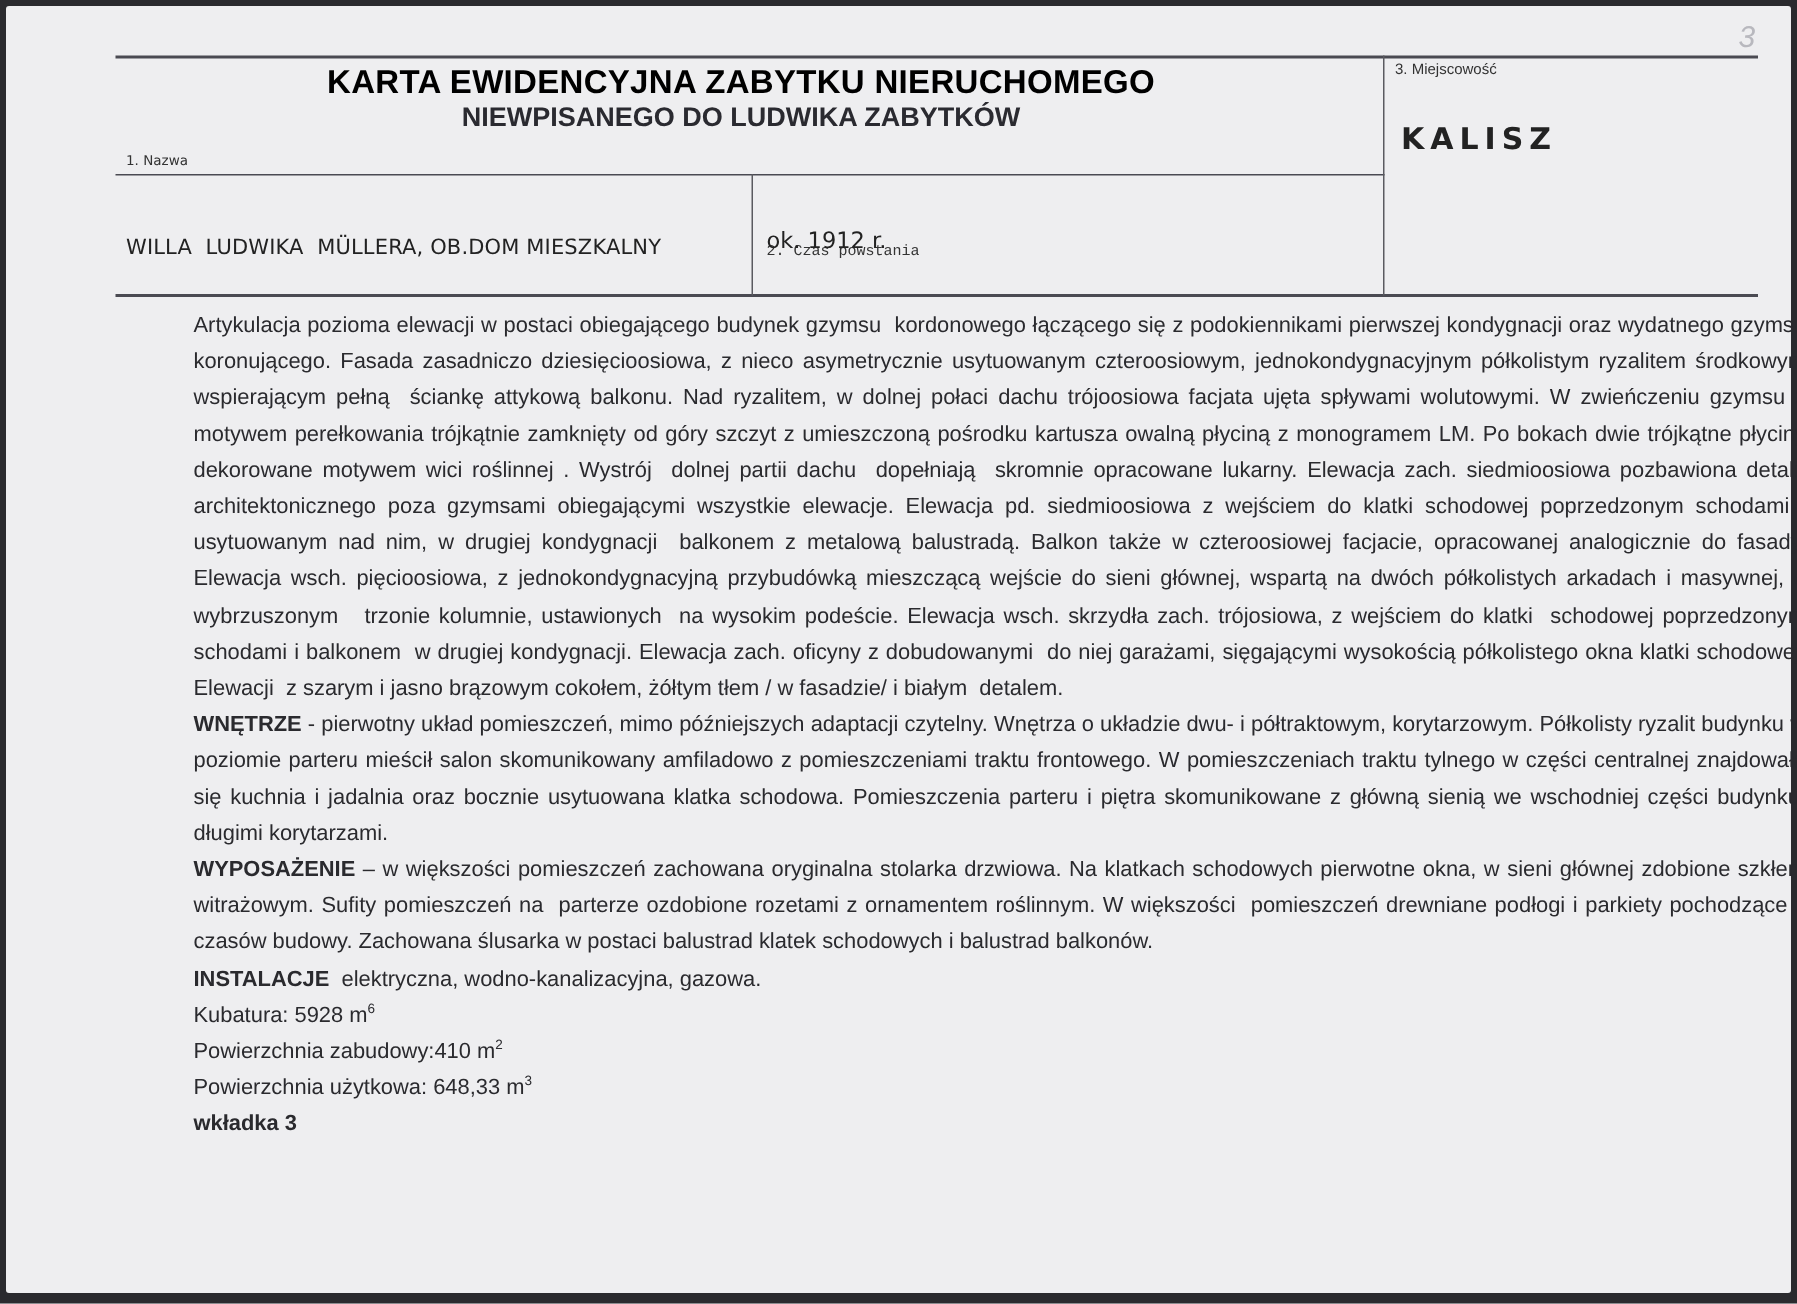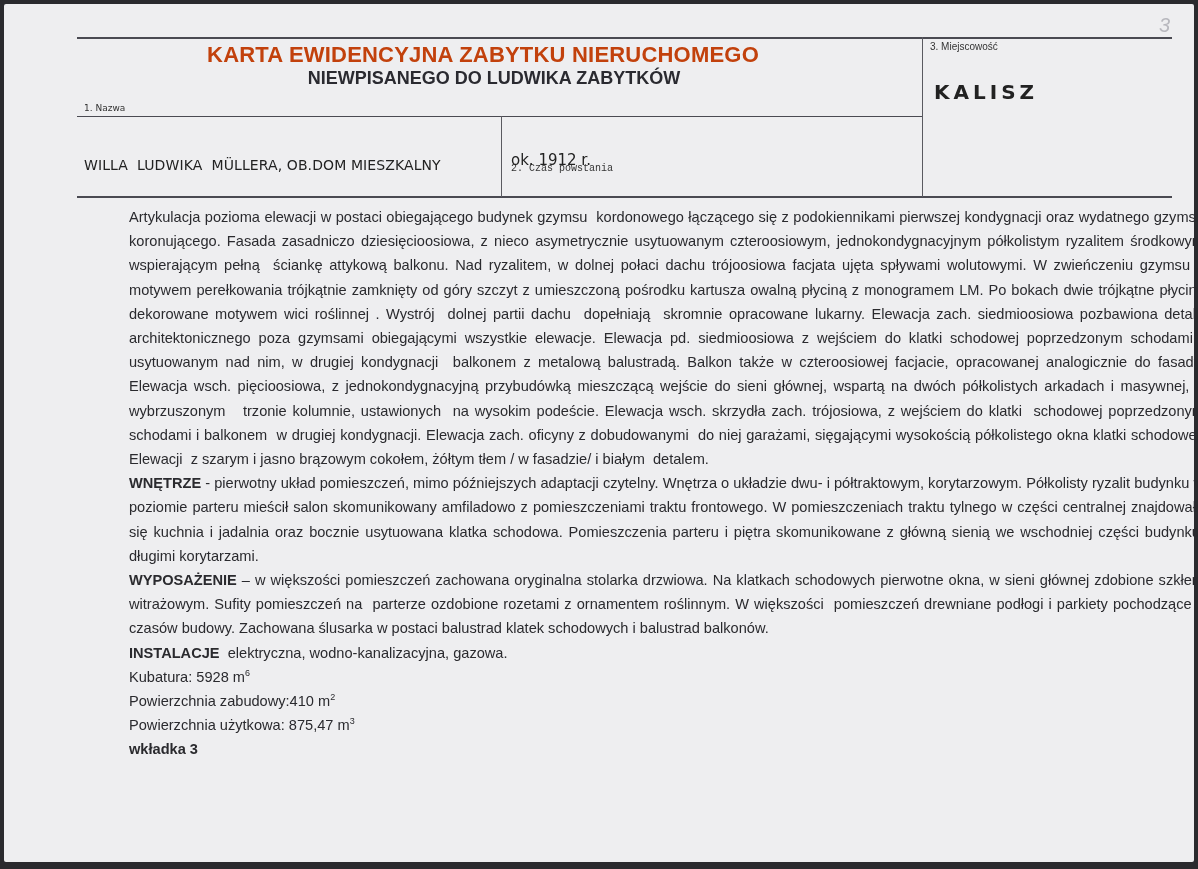--- a/index.html
+++ b/index.html
@@ -9,23 +9,23 @@
     position: relative;
   }
   .sheet {
     position: absolute; left: 4px; top: 4px; width: 1190px; height: 858px;
     background: #eeeef0;
     border-radius: 2px;
   }
   .hline { position: absolute; height: 0; border-top: 2px solid #4a4a52; }
   .vline { position: absolute; width: 0; border-left: 1.5px solid #5a5a60; }
   .title1 {
-    position: absolute; left: 119px; top: 38px; width: 720px; text-align: center;
+    position: absolute; left: 130px; top: 38px; width: 720px; text-align: center;
     font-family: "Liberation Sans", sans-serif; font-size: 22px; font-weight: bold;
-    color: #c2410c; letter-spacing: 0.2px;
+    color: #000000; letter-spacing: 0.2px;
   }
   .title2 {
     position: absolute; left: 130px; top: 64px; width: 720px; text-align: center;
     font-family: "Liberation Sans", sans-serif; font-size: 18px; font-weight: bold;
     color: #2a2a30;
   }
   .label-small {
     position: absolute; font-family: "Liberation Sans", sans-serif; font-size: 10px; color: #333;
   }
   .field-value {
@@ -72,16 +72,16 @@
   <div class="label-small" style="left:926px; top:37px;">3. Miejscowość</div>
   <div class="field-value city-val">KALISZ</div>
 
   <div class="body-text">
     <p style="white-space:pre-wrap;">Artykulacja pozioma elewacji w postaci obiegającego budynek gzymsu  kordonowego łączącego się z podokiennikami pierwszej kondygnacji oraz wydatnego gzymsu koronującego. Fasada zasadniczo dziesięcioosiowa, z nieco asymetrycznie usytuowanym czteroosiowym, jednokondygnacyjnym półkolistym ryzalitem środkowym wspierającym pełną  ściankę attykową balkonu. Nad ryzalitem, w dolnej połaci dachu trójoosiowa facjata ujęta spływami wolutowymi. W zwieńczeniu gzymsu z motywem perełkowania trójkątnie zamknięty od góry szczyt z umieszczoną pośrodku kartusza owalną płyciną z monogramem LM. Po bokach dwie trójkątne płyciny dekorowane motywem wici roślinnej . Wystrój  dolnej partii dachu  dopełniają  skromnie opracowane lukarny. Elewacja zach. siedmioosiowa pozbawiona detalu architektonicznego poza gzymsami obiegającymi wszystkie elewacje. Elewacja pd. siedmioosiowa z wejściem do klatki schodowej poprzedzonym schodami i usytuowanym nad nim, w drugiej kondygnacji  balkonem z metalową balustradą. Balkon także w czteroosiowej facjacie, opracowanej analogicznie do fasady. Elewacja wsch. pięcioosiowa, z jednokondygnacyjną przybudówką mieszczącą wejście do sieni głównej, wspartą na dwóch półkolistych arkadach i masywnej, o wybrzuszonym   trzonie kolumnie, ustawionych  na wysokim podeście. Elewacja wsch. skrzydła zach. trójosiowa, z wejściem do klatki  schodowej poprzedzonym schodami i balkonem  w drugiej kondygnacji. Elewacja zach. oficyny z dobudowanymi  do niej garażami, sięgającymi wysokością półkolistego okna klatki schodowej. Elewacji  z szarym i jasno brązowym cokołem, żółtym tłem / w fasadzie/ i białym  detalem.</p>
     <p style="white-space:pre-wrap;"><b>WNĘTRZE</b><span> - pierwotny układ pomieszczeń, mimo późniejszych adaptacji czytelny. Wnętrza o układzie dwu- i półtraktowym, korytarzowym. Półkolisty ryzalit budynku w poziomie parteru mieścił salon skomunikowany amfiladowo z pomieszczeniami traktu frontowego. W pomieszczeniach traktu tylnego w części centralnej znajdowała się kuchnia i jadalnia oraz bocznie usytuowana klatka schodowa. Pomieszczenia parteru i piętra skomunikowane z główną sienią we wschodniej części budynku, długimi korytarzami.</span></p>
     <p style="white-space:pre-wrap;"><b>WYPOSAŻENIE</b><span> – w większości pomieszczeń zachowana oryginalna stolarka drzwiowa. Na klatkach schodowych pierwotne okna, w sieni głównej zdobione szkłem witrażowym. Sufity pomieszczeń na  parterze ozdobione rozetami z ornamentem roślinnym. W większości  pomieszczeń drewniane podłogi i parkiety pochodzące z czasów budowy. Zachowana ślusarka w postaci balustrad klatek schodowych i balustrad balkonów.</span></p>
     <p class="left" style="white-space:pre-wrap;"><b>INSTALACJE</b><span>  elektryczna, wodno-kanalizacyjna, gazowa.</span></p>
     <p class="left"><span>Kubatura: 5928 m</span><sup>6</sup></p>
     <p class="left"><span>Powierzchnia zabudowy:410 m</span><sup>2</sup></p>
-    <p class="left"><span>Powierzchnia użytkowa: 875,47 m</span><sup>3</sup></p>
+    <p class="left"><span>Powierzchnia użytkowa: 648,33 m</span><sup>3</sup></p>
     <p class="left"><b>wkładka 3</b></p>
   </div>
 </div>
 
 </body></html>

